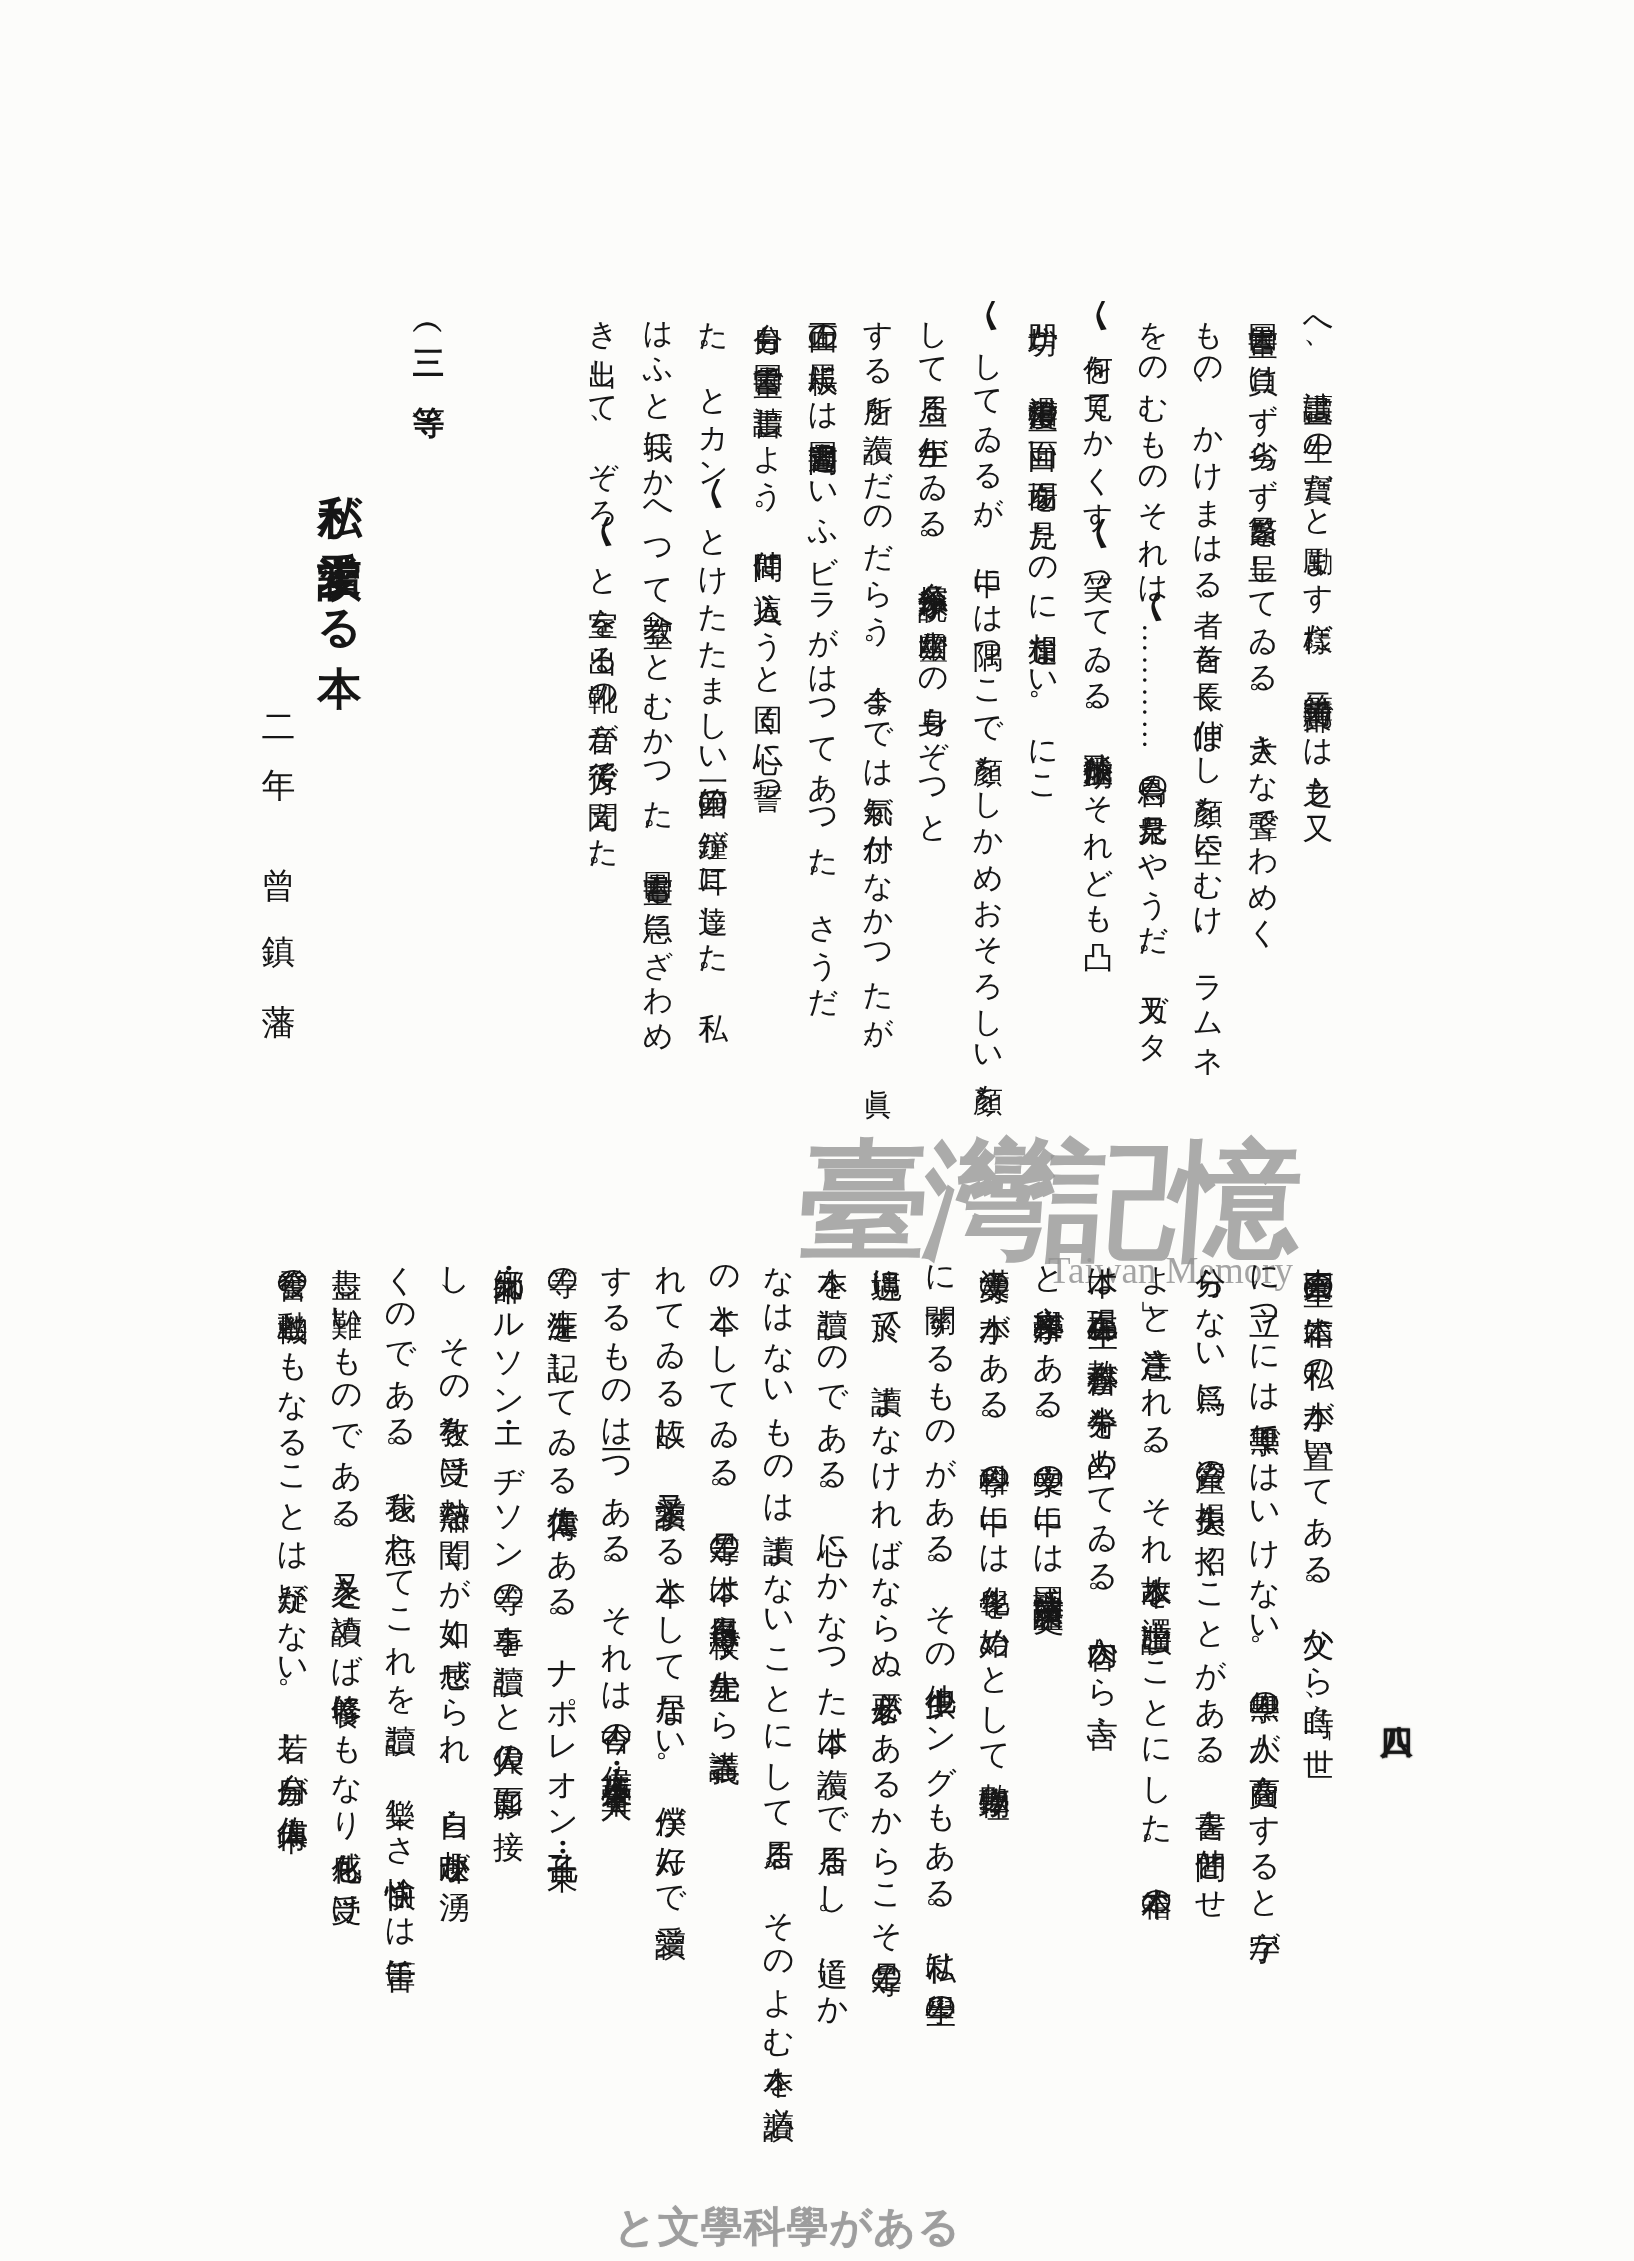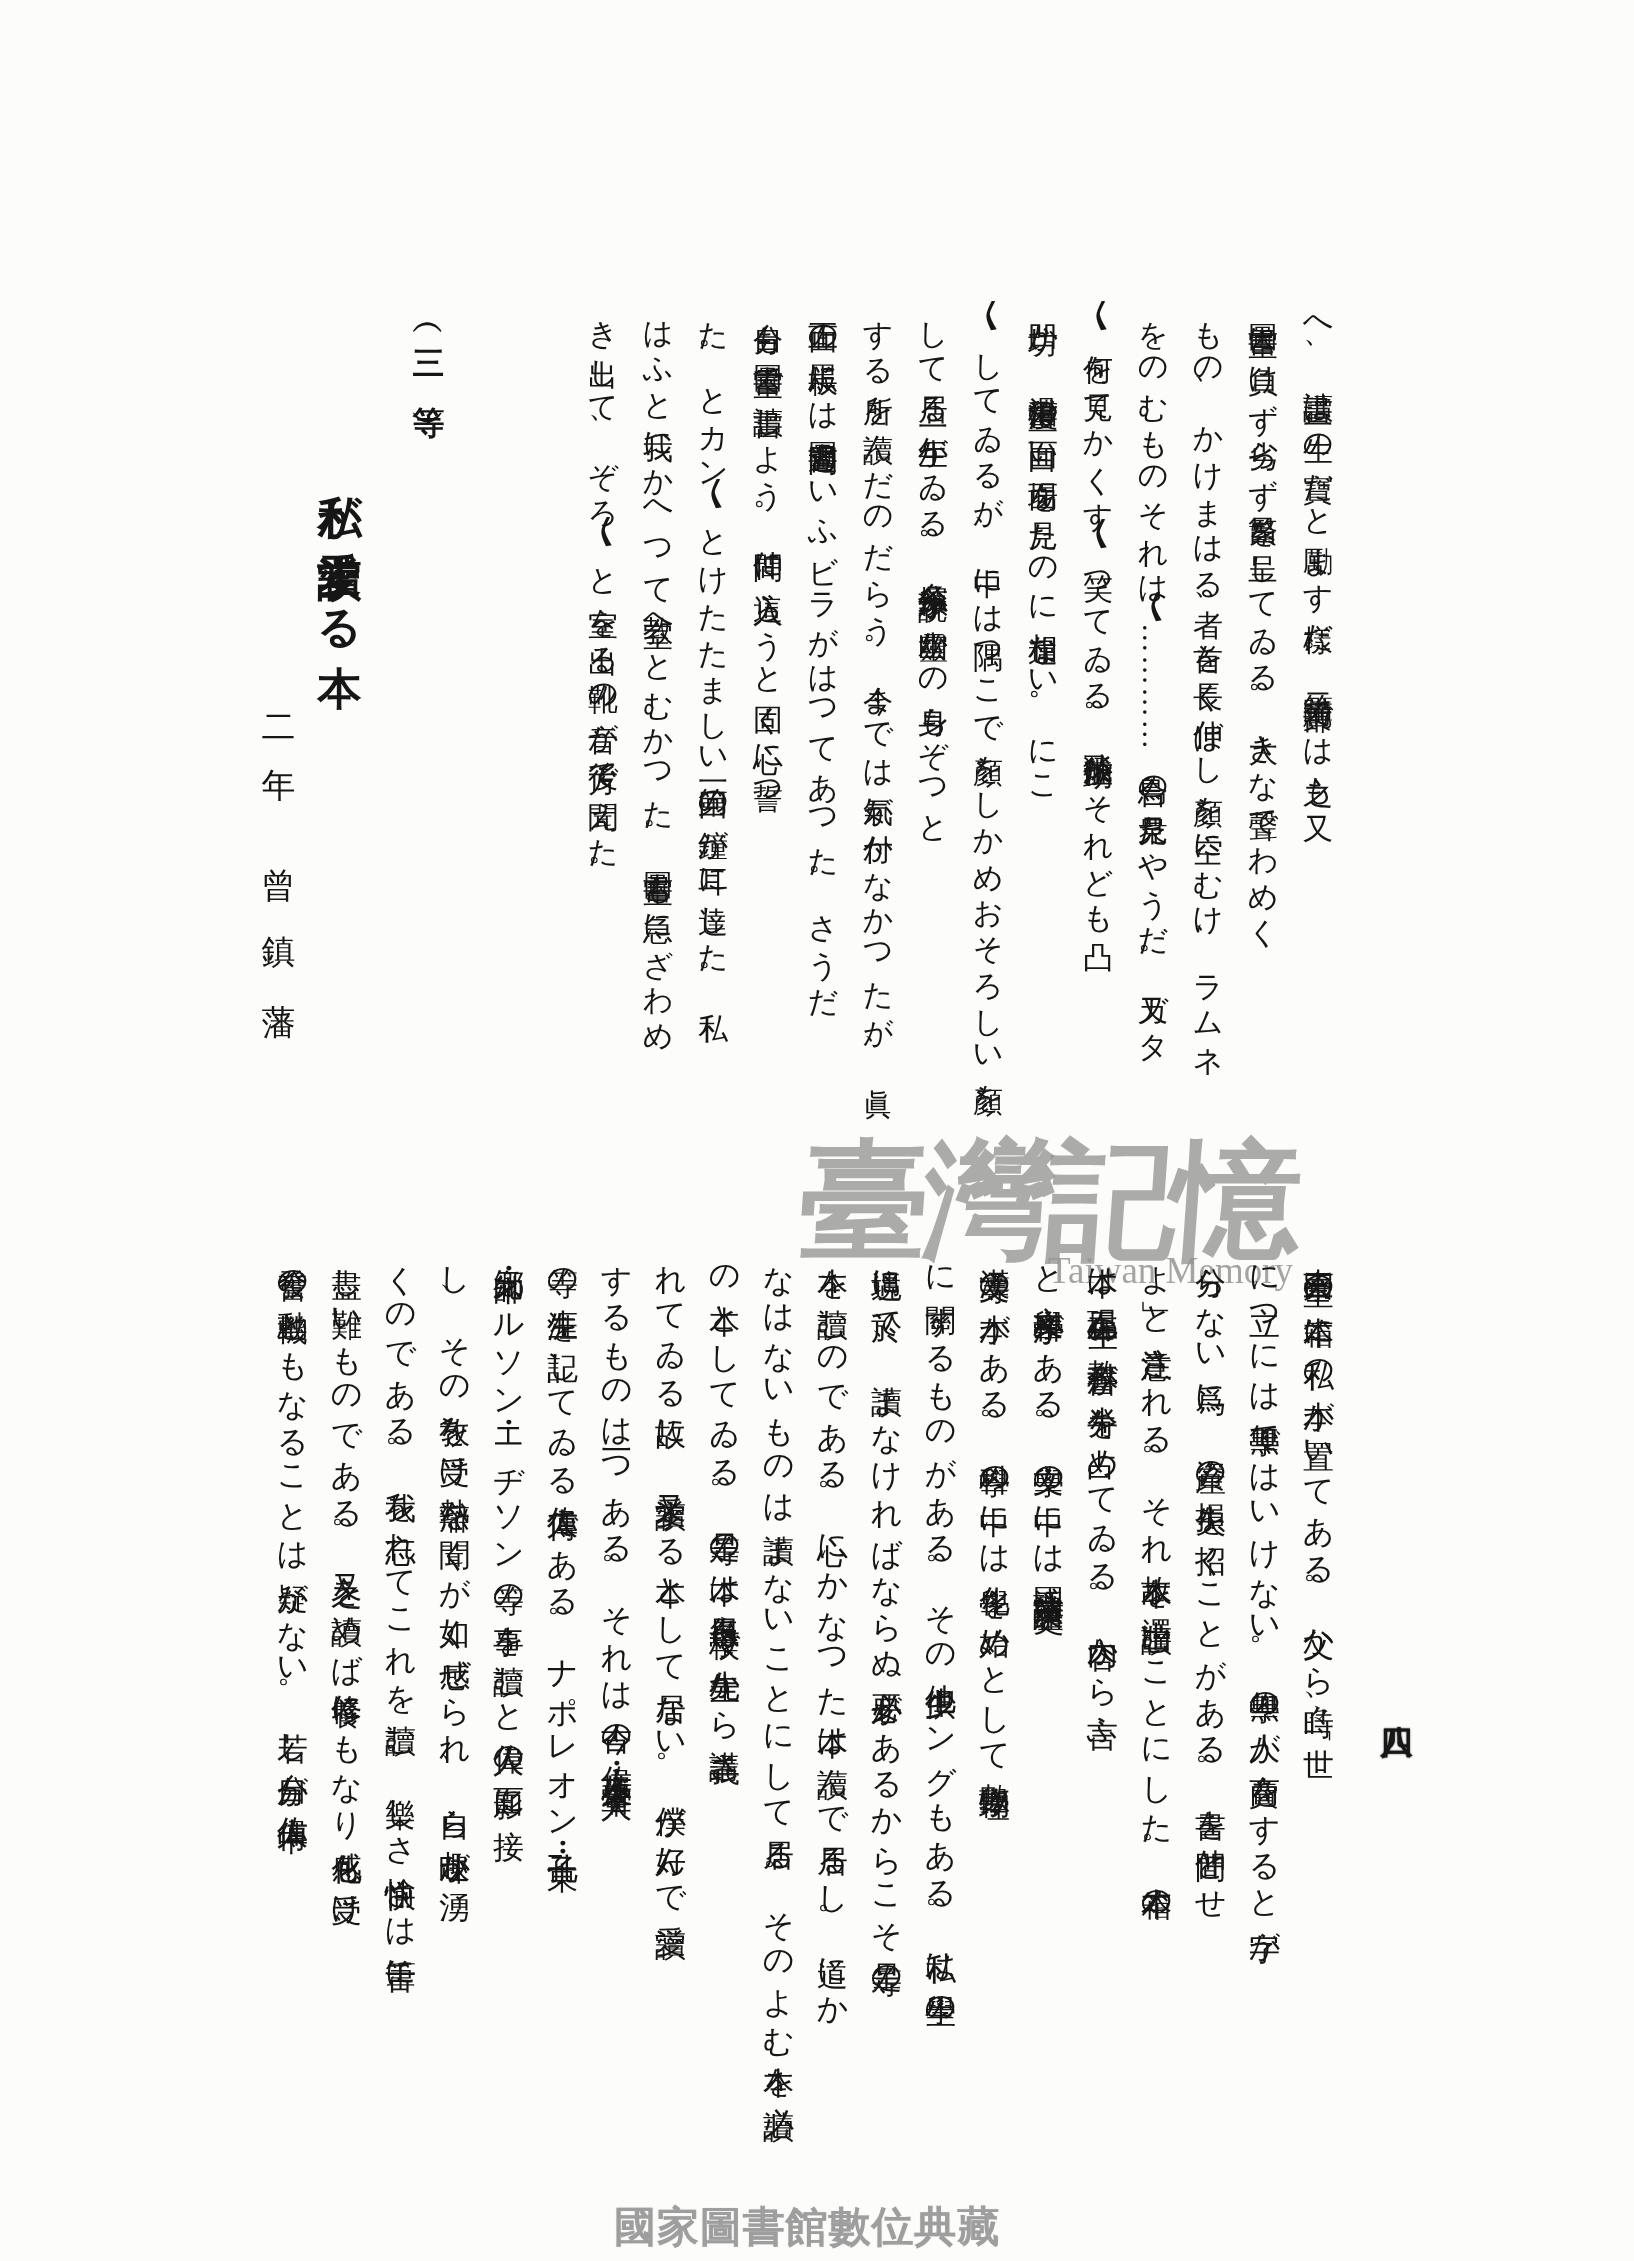--- a/index.html
+++ b/index.html
@@ -112,16 +112,16 @@
     <div class="tcol">等の生涯を記してゐる偉人傳である。ナポレオン・孔子・東</div>
     <div class="tcol">鄕元帥・ネルソン・エヂソン等の事を讀むと偉人の面影に接</div>
     <div class="tcol">し、その敎を受け熱辯を聞くが如く感ぜられ、自ら趣味が湧</div>
     <div class="tcol">くのである。我を忘れてこれを讀む。樂しさ愉快さは筆舌に</div>
     <div class="tcol">盡し難いものである。又之を讀めば修養にもなり感化も受け、</div>
     <div class="tcol">發奮の動機ともなることは疑がない。若し自分が偉人傳中</div>
   </div>
 
   <div id="page-number" class="vtext">四八</div>
 
-  <div id="archive-caption">國家圖書館數位典藏</div>
+  <div id="archive-caption">と文學科學がある</div>
 
 </div>
 
 
 </body></html>

